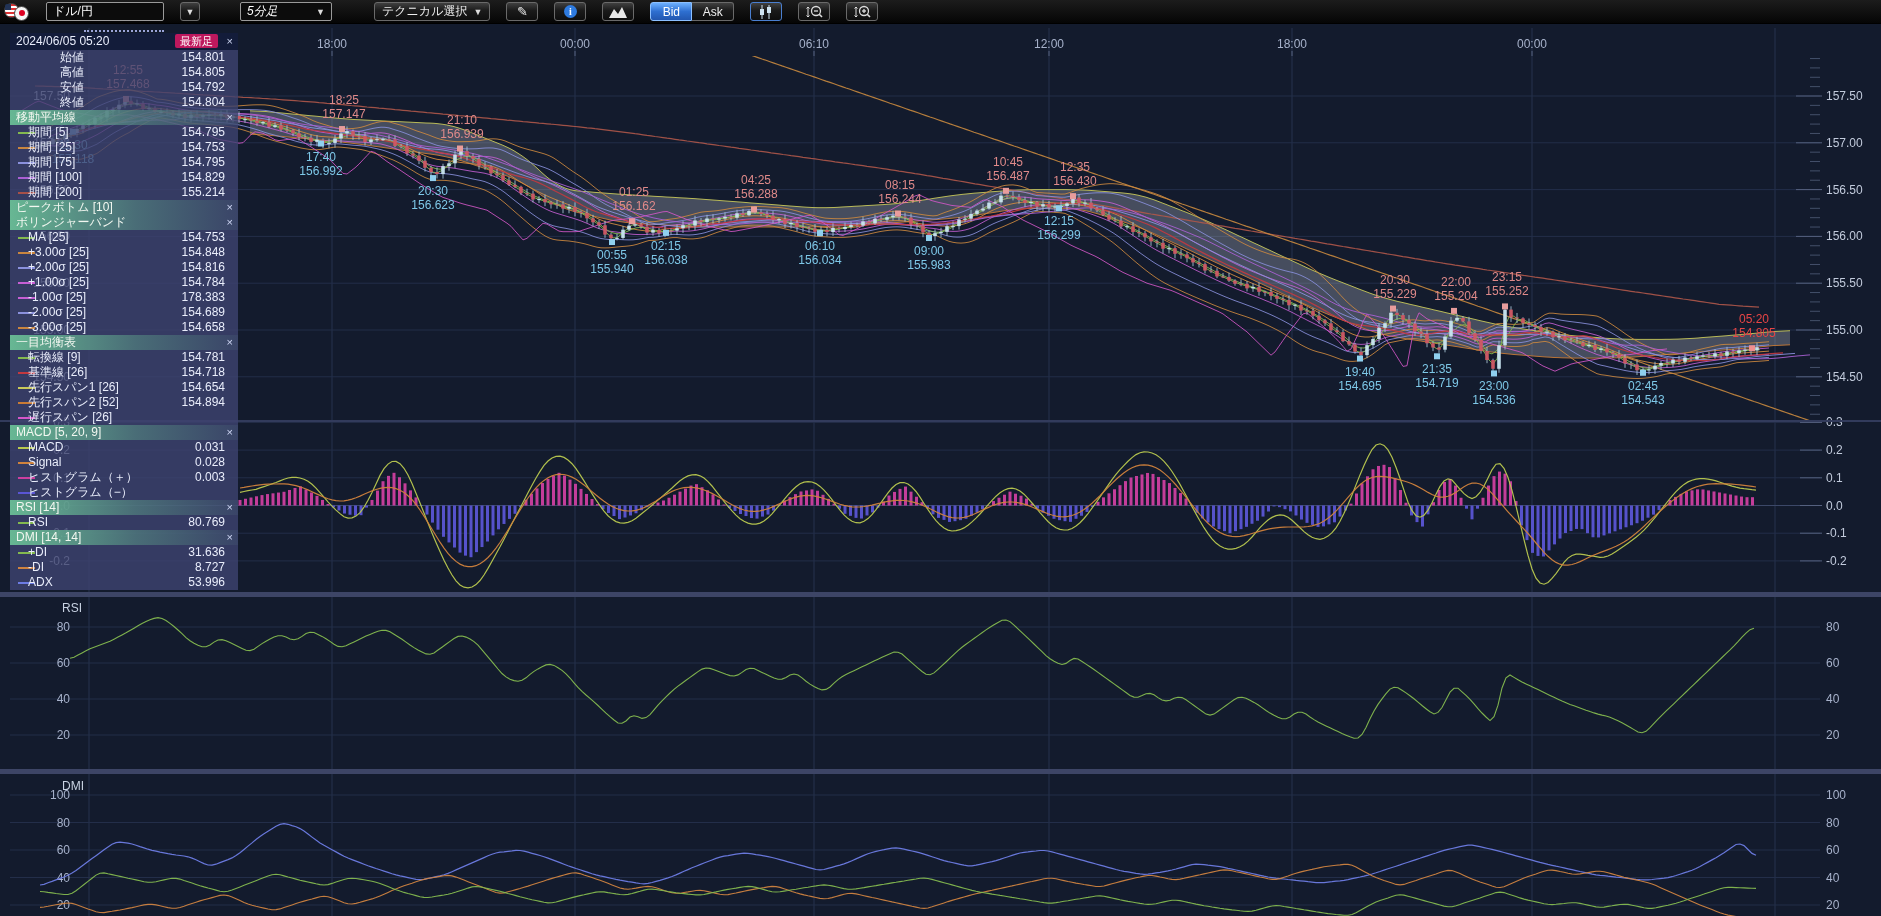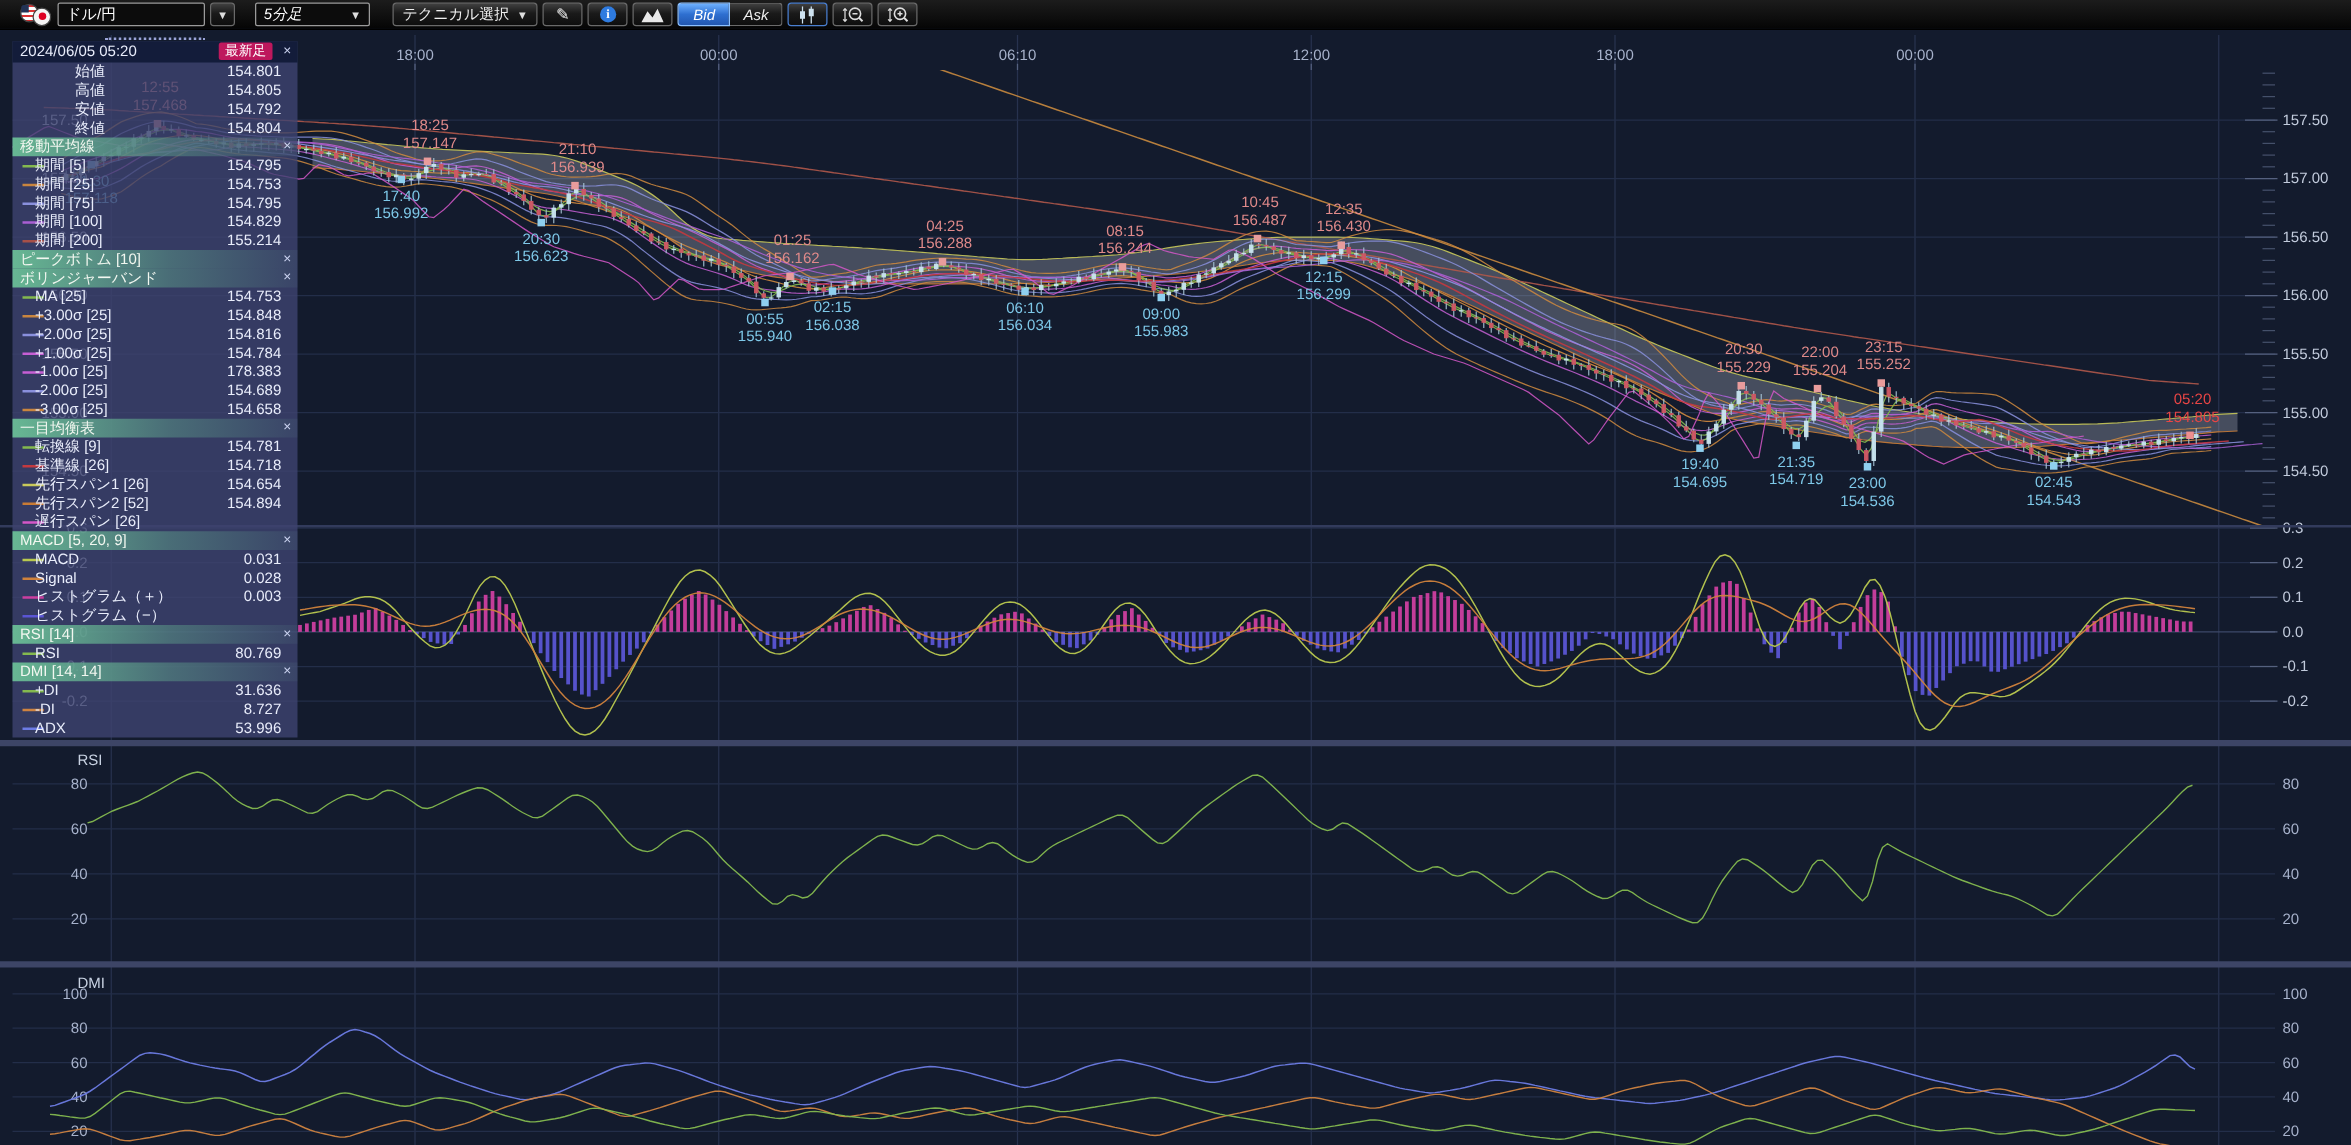--- a/index.html
+++ b/index.html
@@ -1,37 +1,37 @@
 <!DOCTYPE html>
 <html><head>
 <meta charset="utf-8">
 <style>
   html,body{margin:0;padding:0;background:#0b101e;width:1881px;height:916px;overflow:hidden;
     font-family:"Liberation Sans","DejaVu Sans",sans-serif;}
   #app{position:relative;width:1881px;height:916px;background:#131b2d;}
   
   .toolbar{position:absolute;left:0;top:0;width:1881px;height:24px;background:linear-gradient(#1c1c1c,#050505);
-    border-bottom:1px solid #000;display:flex;align-items:center;gap:4px;padding-left:16px;box-sizing:border-box;z-index:30;}
+    border-bottom:1px solid #000;display:flex;align-items:center;gap:16px;padding-left:4px;box-sizing:border-box;z-index:30;}
   .tb-btn{height:19px;display:inline-flex;align-items:center;justify-content:center;padding:0 7px;
     background:linear-gradient(#404040,#1a1a1a 45%,#0e0e0e);border:1px solid #6a6a6a;border-radius:3px;
     color:#eee;font-size:12px;cursor:pointer;box-sizing:border-box;}
   .tb-btn.icon{width:32px;padding:0;}
   .tb-select{height:19px;background:#0c0c0c;border:1px solid #9a9a9a;border-radius:2px;color:#fff;
     font-size:12px;display:inline-flex;align-items:center;padding:0 6px;box-sizing:border-box;}
   .pair-box{width:118px;}
   .tf-box{width:92px;justify-content:space-between;font-style:italic;}
   .caret{font-size:9px;color:#ddd;margin-left:6px;}
   .flagwrap{position:relative;width:26px;height:18px;}
   .flag{position:absolute;width:13px;height:13px;border-radius:50%;border:1px solid #444;}
   .flag.us{left:0;top:2;background:repeating-linear-gradient(#d33 0 2px,#fff 2px 4px);}
   .flag.us::after{content:"";position:absolute;left:0;top:0;width:6px;height:6px;background:#235;border-radius:2px 0 0 0;}
   .flag.jp{left:10px;top:3px;background:#f5f5f5;}
   .flag.jp::after{content:"";position:absolute;left:3.5px;top:3.5px;width:6px;height:6px;background:#d02;border-radius:50%;}
   .bid-ask{display:flex;}
-  .bid-ask .tb-btn{border-radius:0;font-style:italic;}
+  .bid-ask .tb-btn{border-radius:0;}
   .bid-ask .tb-btn:first-child{border-radius:3px 0 0 3px;}
   .bid-ask .tb-btn:last-child{border-radius:0 3px 3px 0;border-left:none;text-align:center;}
   .tb-btn.active{background:linear-gradient(#6db0ff,#2e6fd0 50%,#2257b0);border-color:#8cc0ff;color:#fff;}
   .tb-btn.bluebrd{border-color:#4a7fd0;}
   .info-dot{width:13px;height:13px;border-radius:50%;background:#2e7be0;color:#fff;font-size:10px;font-weight:bold;
     display:flex;align-items:center;justify-content:center;font-family:"Liberation Serif",serif;}
   
   #chart{position:absolute;left:0;top:0;z-index:1;}
   svg text{font-family:"Liberation Sans","DejaVu Sans",sans-serif;}
   

